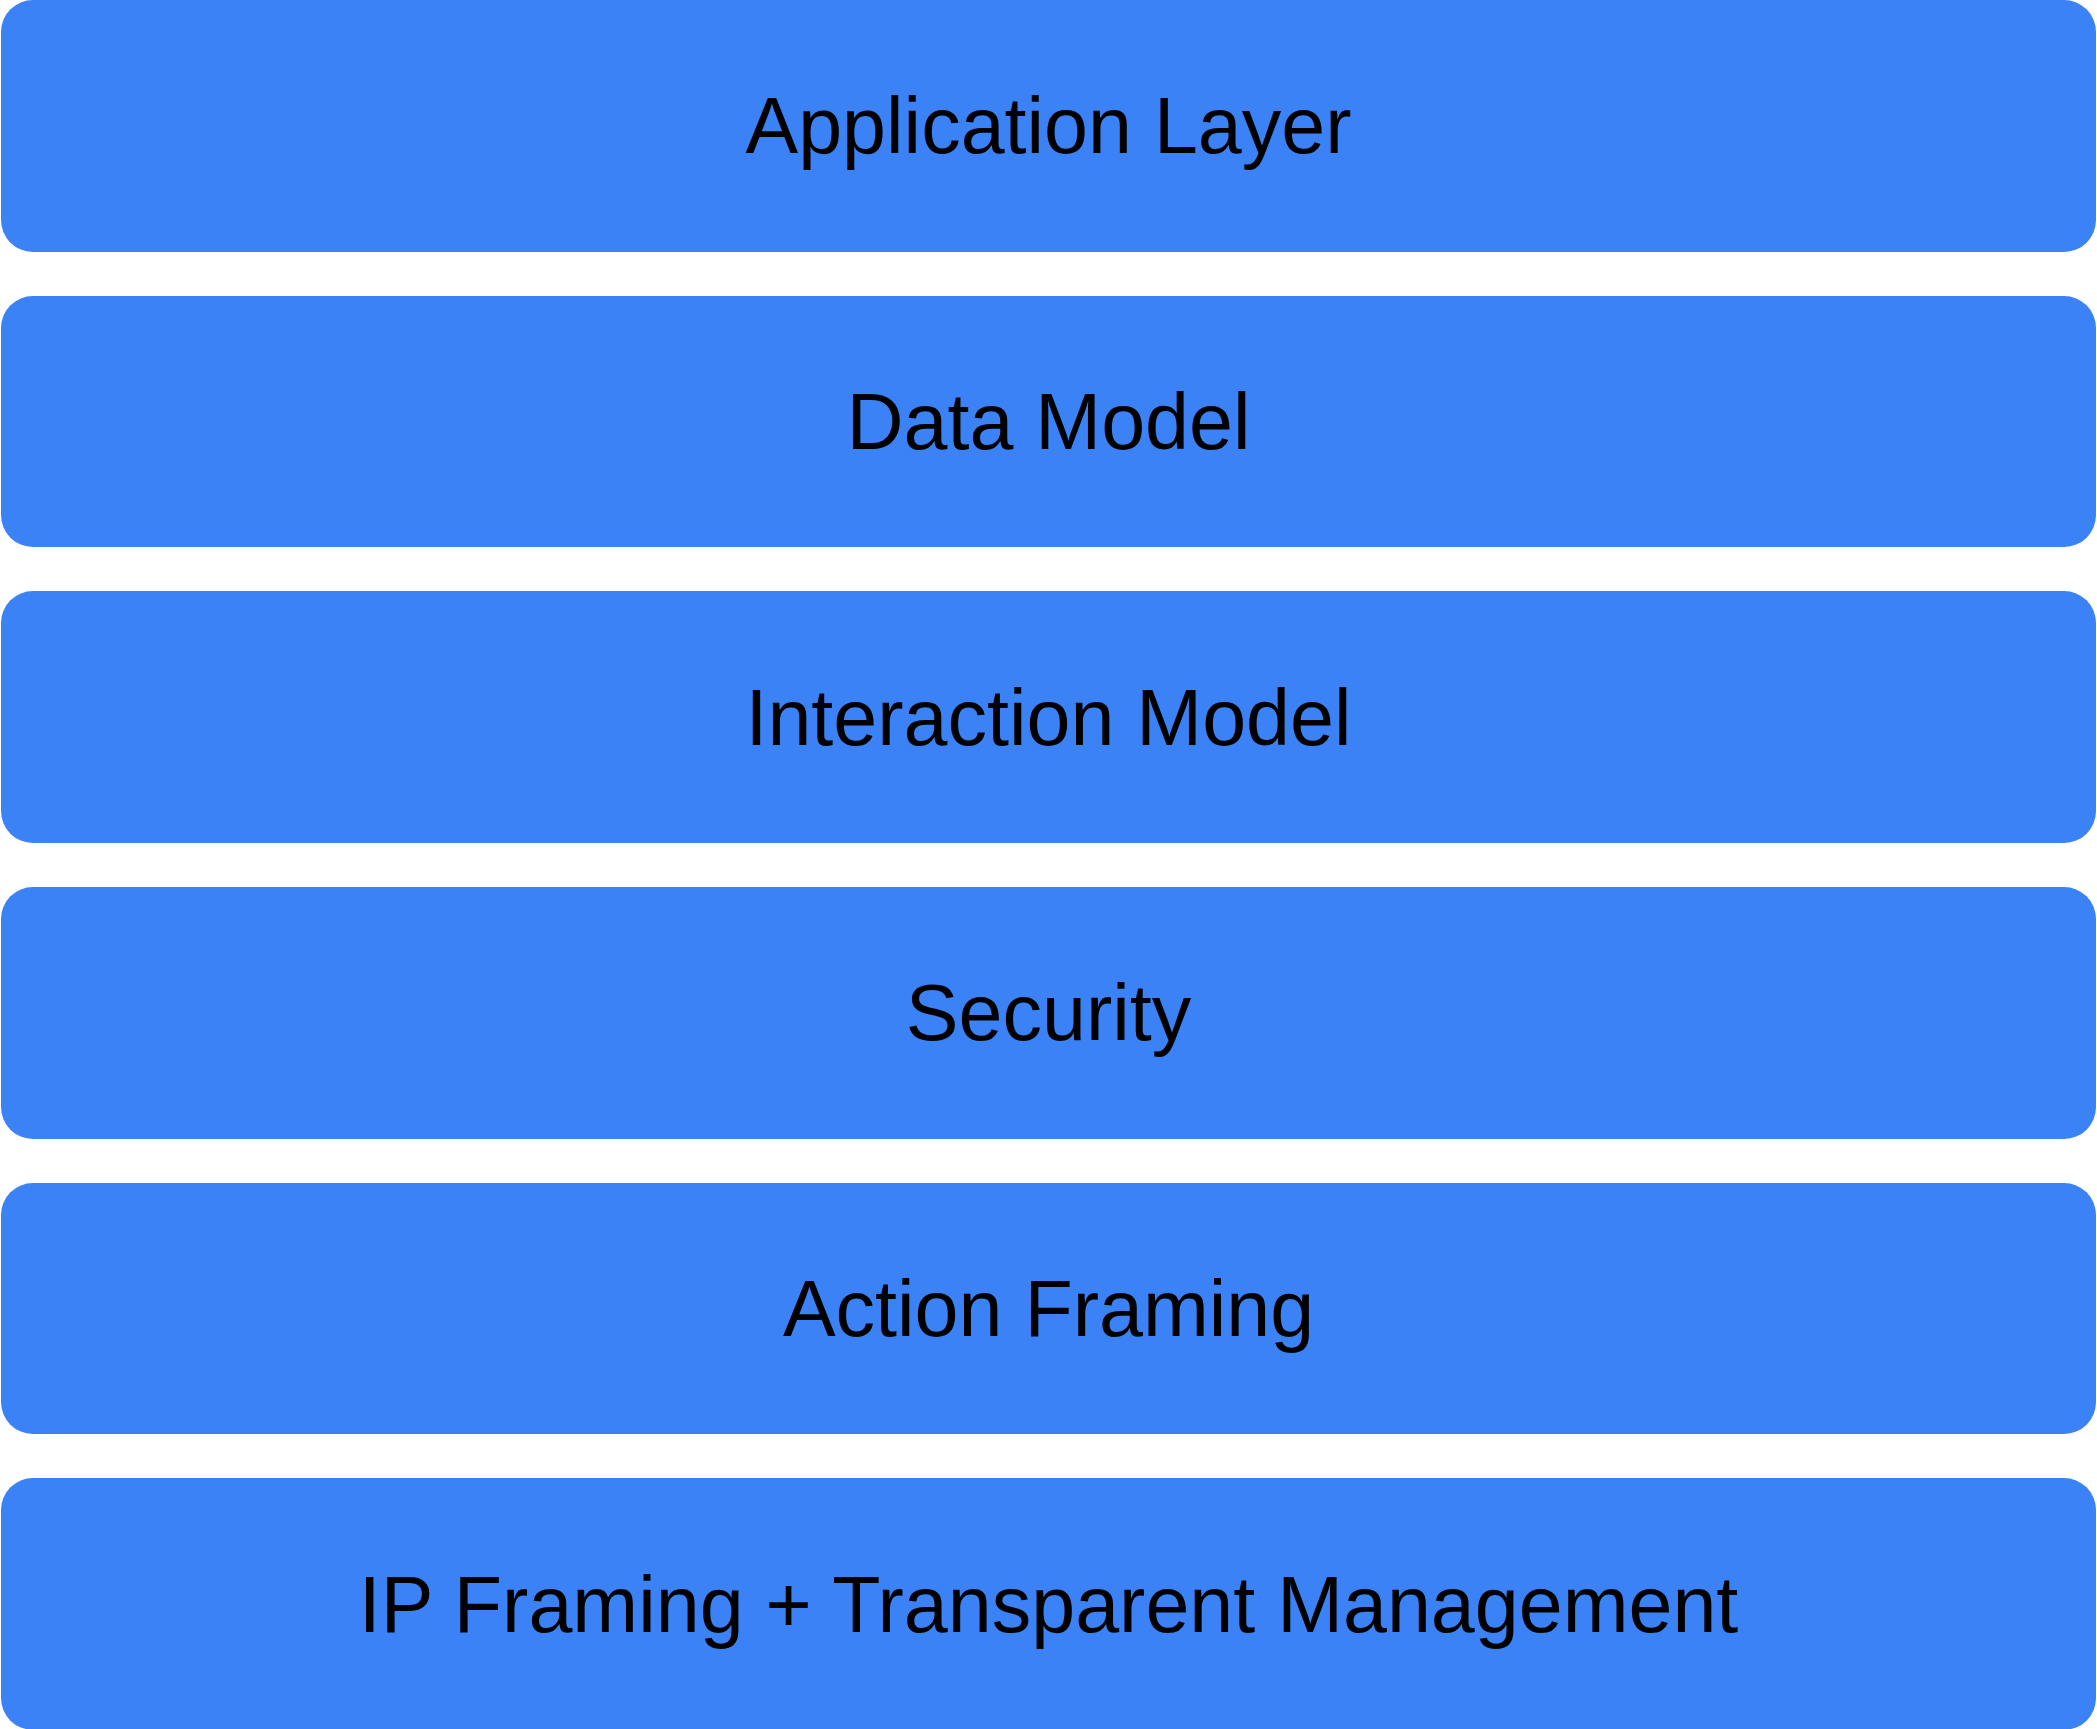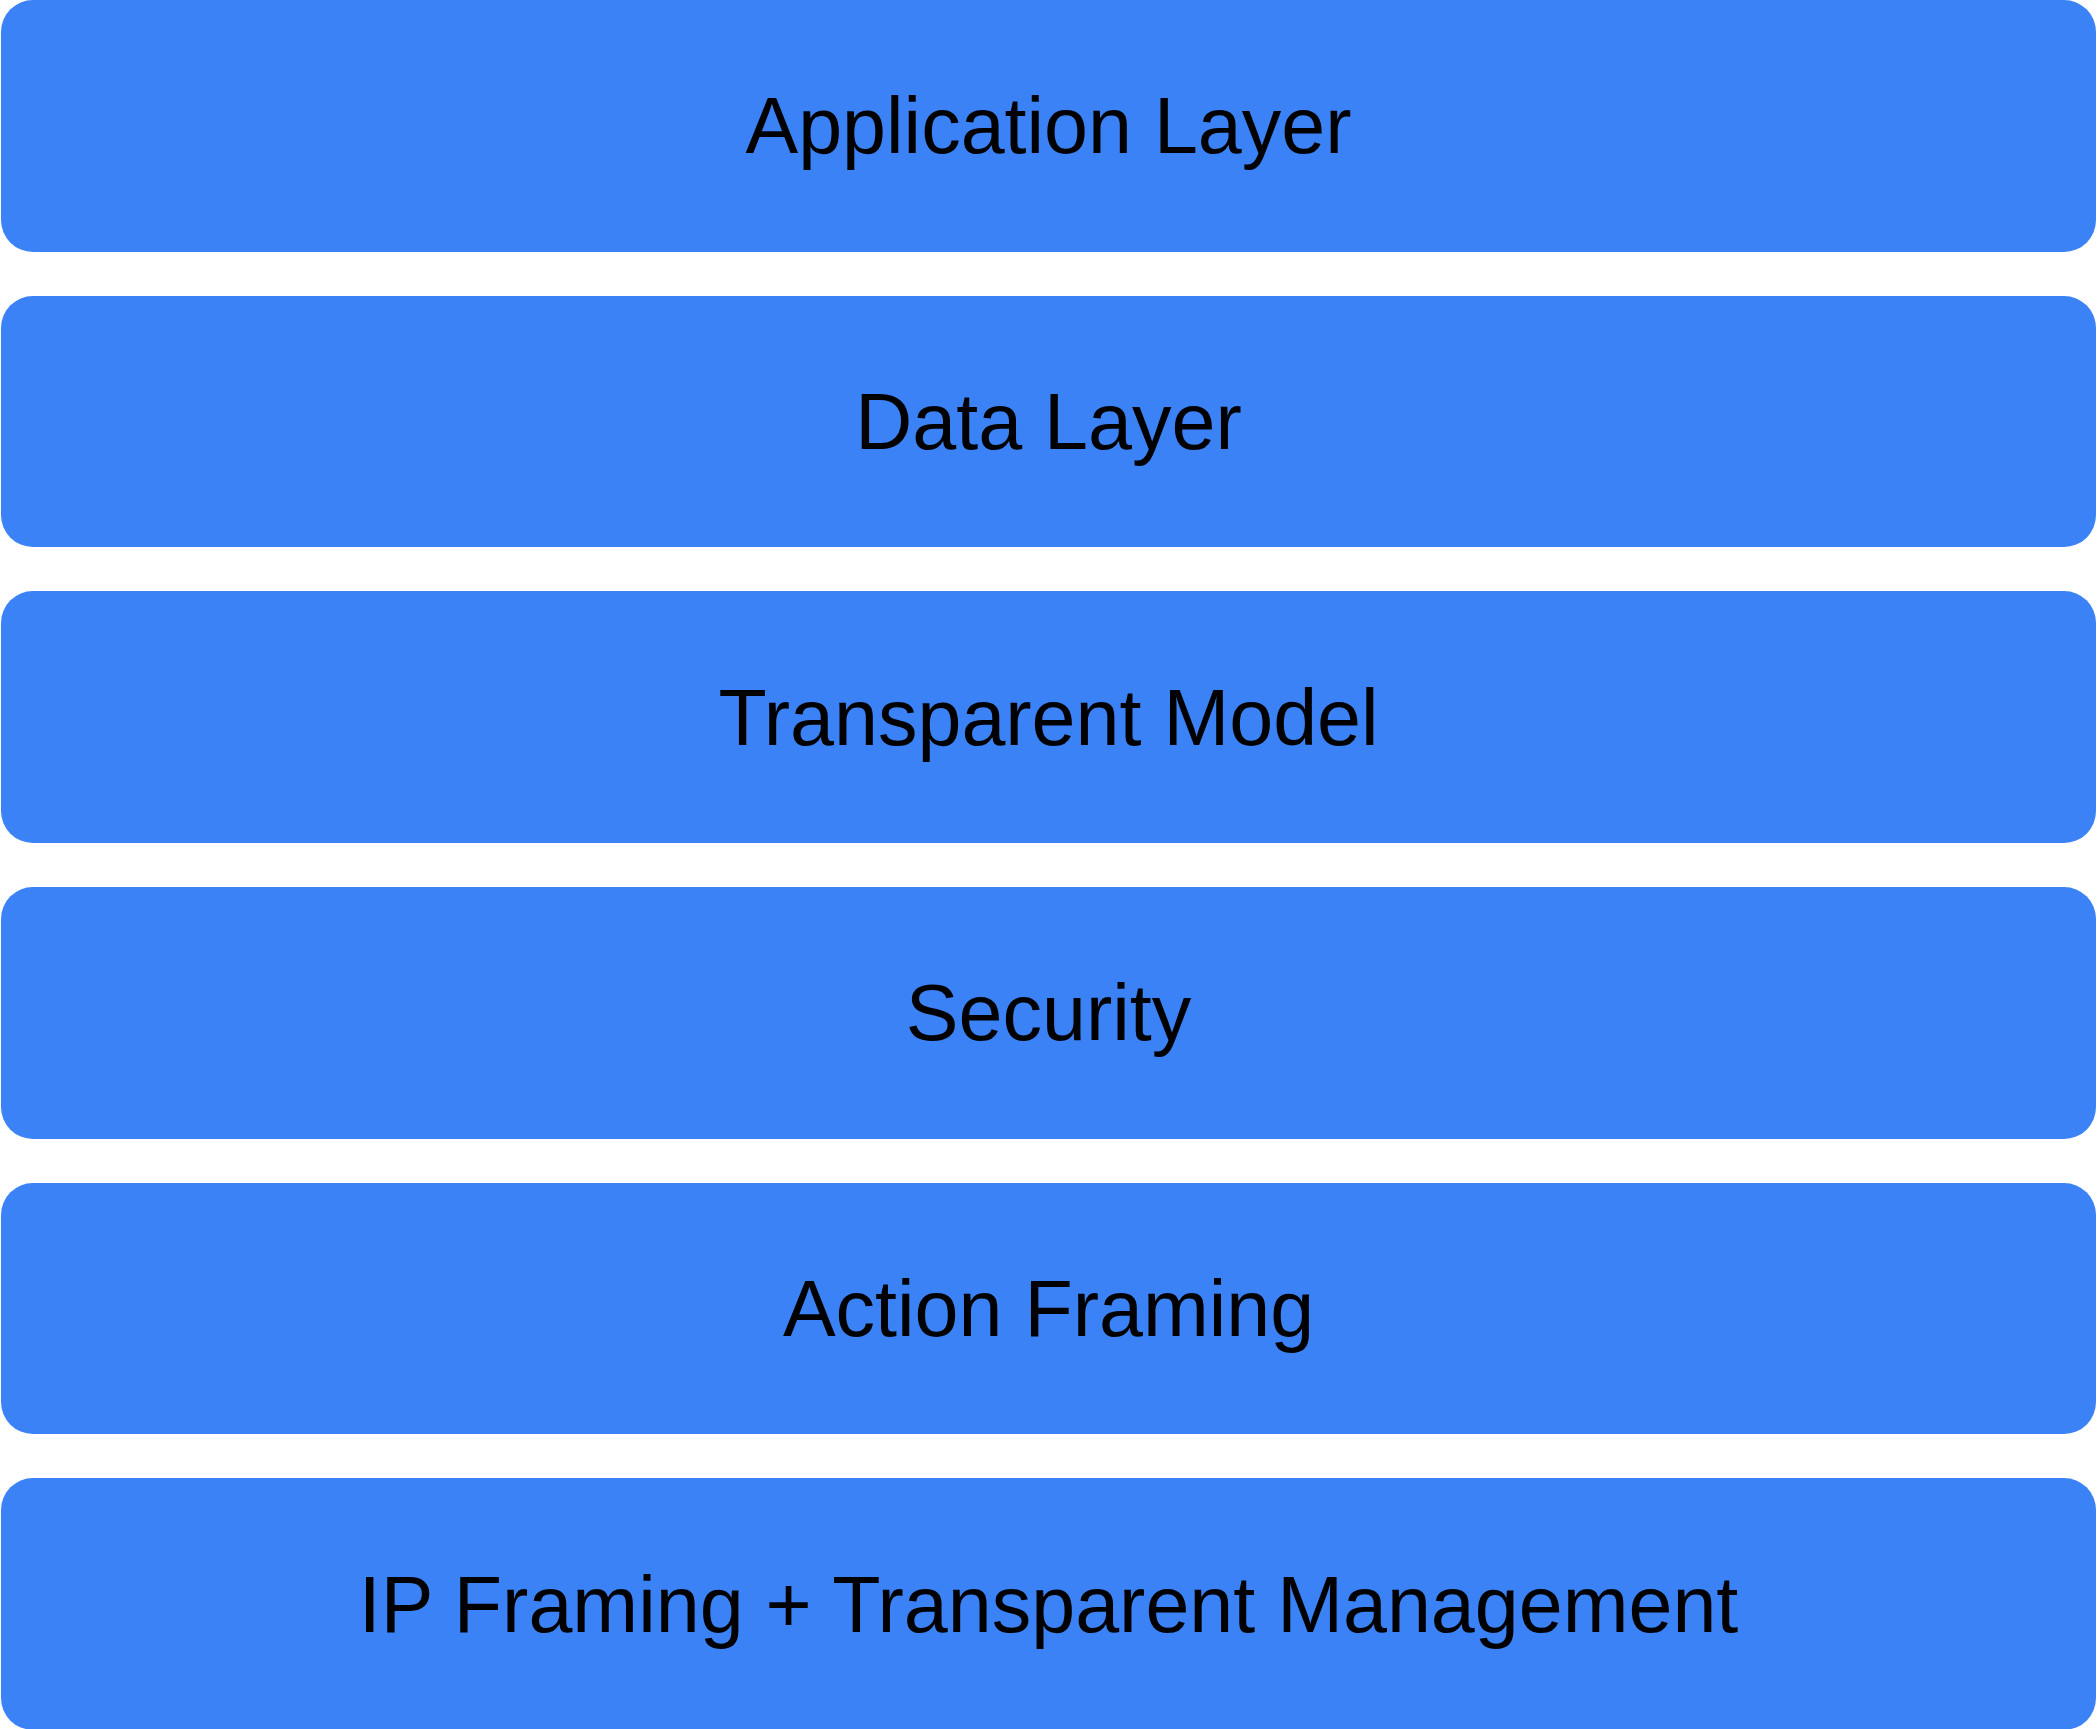--- a/index.html
+++ b/index.html
@@ -40,24 +40,24 @@
   }
 </style>
 </head>
 <body>
 
 <div class="stack">
   <div class="layer">
     <span class="layer-label">Application Layer</span>
   </div>
   <div class="layer">
-    <span class="layer-label">Data Layer</span>
+    <span class="layer-label">Data Model</span>
   </div>
   <div class="layer">
-    <span class="layer-label">Transparent Model</span>
+    <span class="layer-label">Interaction Model</span>
   </div>
   <div class="layer">
     <span class="layer-label">Security</span>
   </div>
   <div class="layer">
     <span class="layer-label">Action Framing</span>
   </div>
   <div class="layer">
     <span class="layer-label">IP Framing + Transparent Management</span>
   </div>

